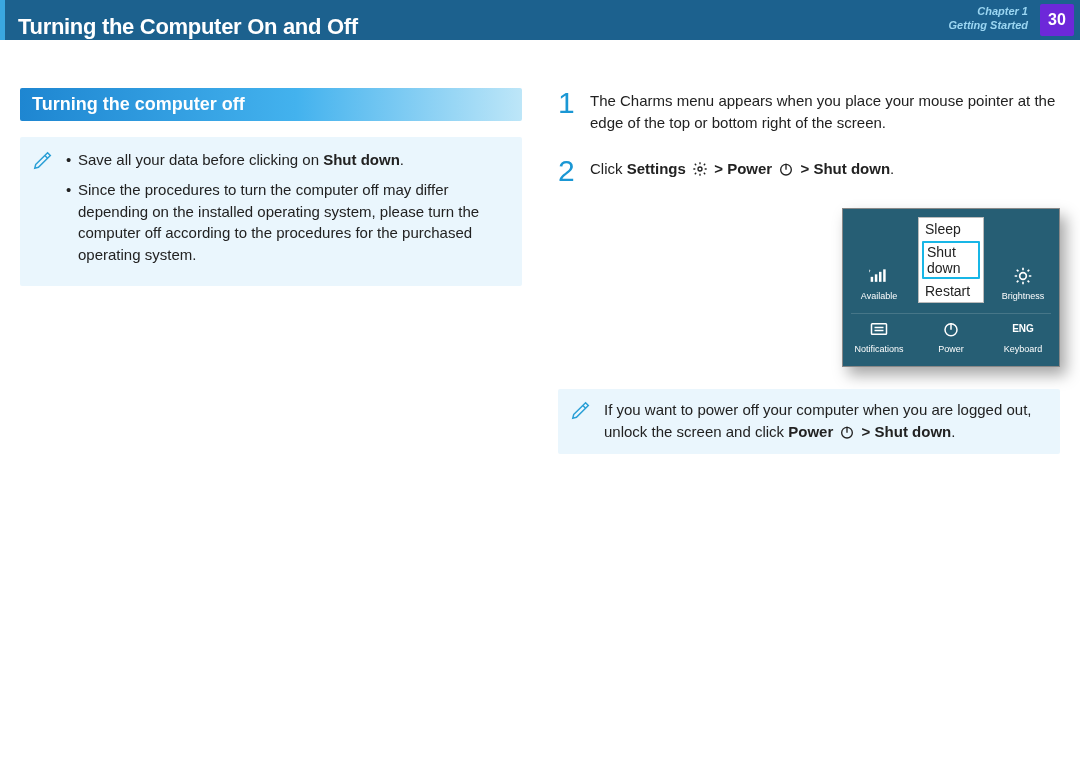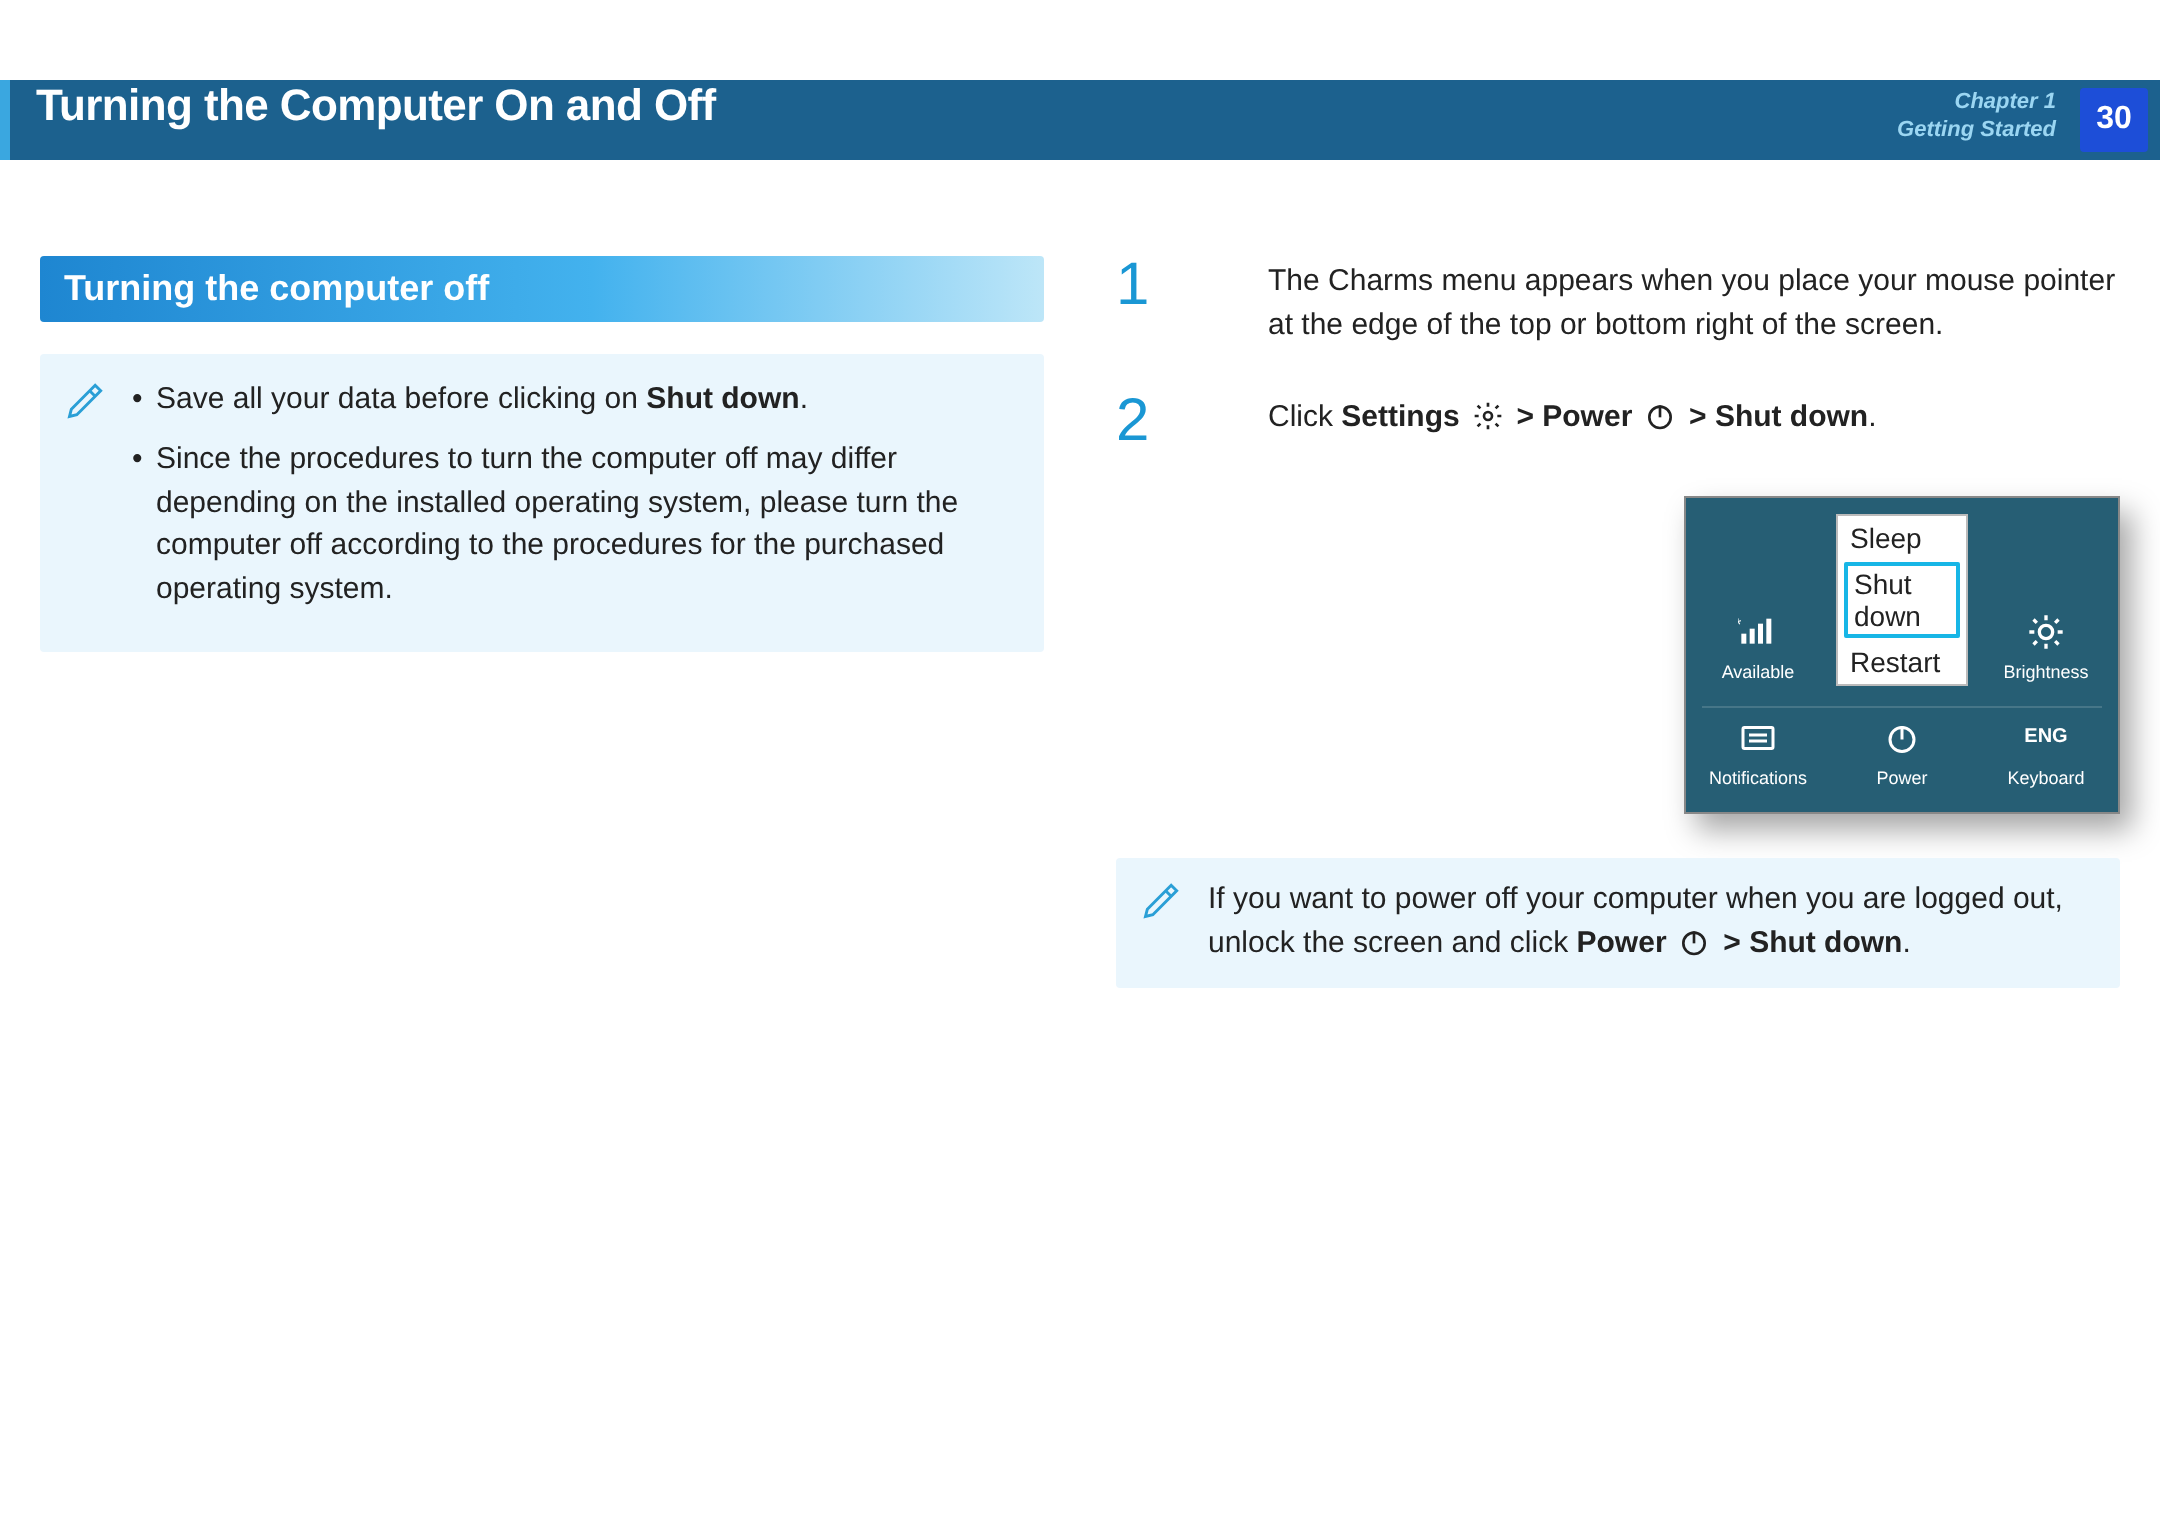--- a/index.html
+++ b/index.html
@@ -10,24 +10,23 @@
     width: 1080px;
     height: 766px;
     position: relative;
     overflow: hidden;
   }
   .header {
     background: #1c618e;
     color: #fff;
     height: 40px;
     display: flex;
-    align-items: flex-start;
+    align-items: flex-end;
     padding-left: 18px;
     position: relative;
-    margin-top: 40px;
   }
   .header .accent {
     width: 5px; height: 100%;
     background: #3aa7e0;
     position: absolute; left: 0; top:0;
   }
   .header h1 {
     font-size: 22px;
     font-weight: 700;
     letter-spacing: -0.3px;
@@ -37,21 +36,21 @@
     text-align: right;
     color: #9bd6f2;
     font-size: 11px;
     font-weight: 700;
     line-height: 1.3;
     font-style: italic;
   }
   .header .pagebox {
     position: absolute; right: 6px; top: 4px;
     width: 34px; height: 32px;
-    background: #1d4ed8;
+    background: #6d28d9;
     color: #fff;
     font-weight: 700;
     font-size: 16px;
     display:flex; align-items:center; justify-content:center;
     border-radius: 2px;
   }
   .content {
     display: flex;
     padding: 48px 20px 0 20px;
     gap: 36px;
@@ -90,21 +89,21 @@
     font-size: 15px;
     line-height: 1.45;
   }
   .step .num {
     color: #1a97d4;
     font-size: 30px;
     font-weight: 400;
     line-height: 1;
     min-width: 22px;
   }
-  .step .body { padding-top: 2px; flex:1;margin-left:44px;}
+  .step .body { padding-top: 2px; flex:1;}
   strong { font-weight: 700; }
   .inline-icon {
     display: inline-flex;
     vertical-align: -3px;
     margin: 0 2px;
   }
   
   .charms-panel {
     width: 218px;
     background: #265e74;

